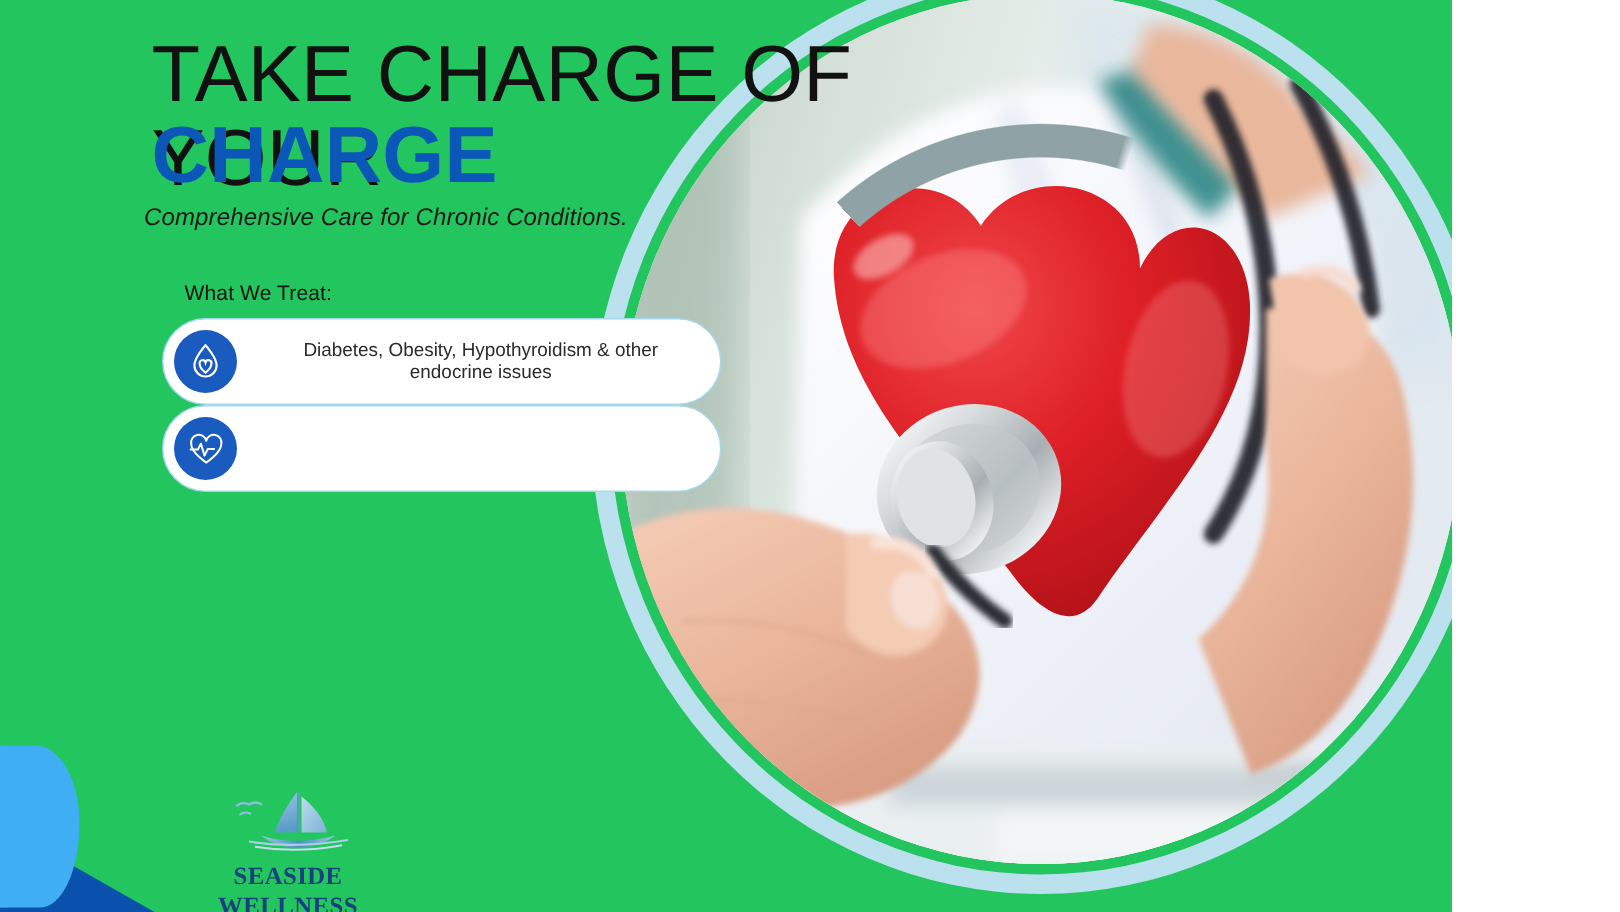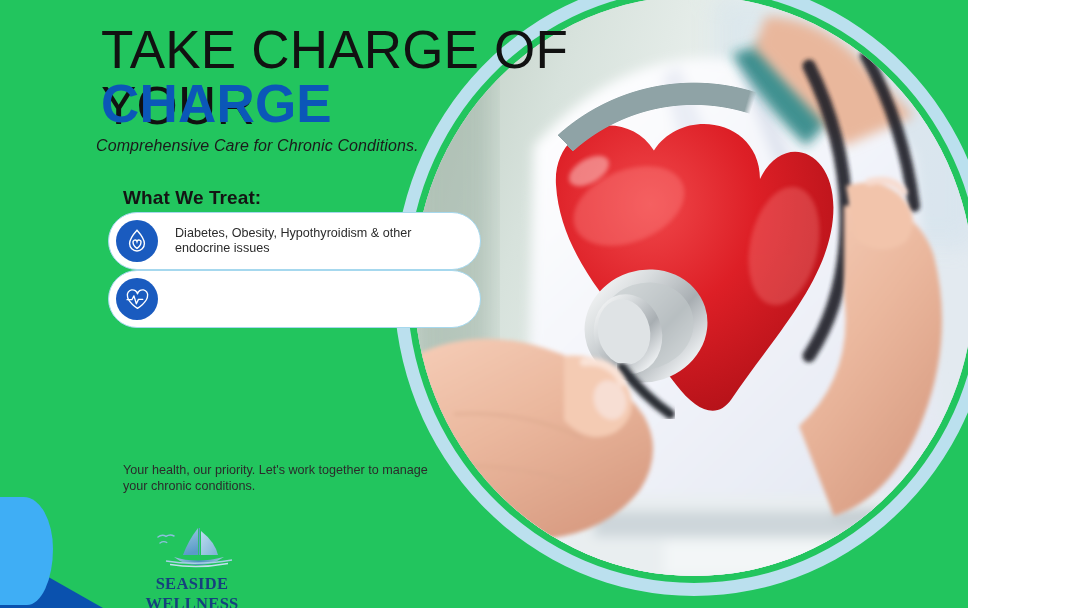--- a/index.html
+++ b/index.html
@@ -75,28 +75,28 @@
     position:absolute; left:101px; top:76px;
     font-size:53px; line-height:56px; font-weight:700;
     letter-spacing:0.2px; color:#0B57B8;
   }
   .subtitle {
     position:absolute; left:96px; top:137px;
     font-size:16px; font-style:italic; color:#1b1b1b; letter-spacing:0.1px;
   }
   .section-label {
     position:absolute; left:123px; top:187px;
-    font-size:19px; font-weight:700; color:#141414; letter-spacing:0.1px;
+    font-size:14px; font-weight:400; color:#141414; letter-spacing:0.1px;
   }
 
   .pill-list { position:absolute; left:108px; top:212px; width:373px; }
   .pill {
     position:relative; width:373px; height:58px; margin-bottom:0;
     border:1.4px solid #A6D8EE; border-radius:29px; background:#ffffff;
-    display:flex; align-items:center;
+    display:flex; align-items:center;text-align:center;
   }
   .pill-icon {
     flex:0 0 auto; width:42px; height:42px; margin-left:7px;
     border-radius:50%; background:#1A5BBF;
     display:flex; align-items:center; justify-content:center;
   }
   .pill-icon svg { display:block; }
   .pill-text {
     margin-left:17px; margin-right:14px;
     font-size:12.6px; line-height:15px; color:#2b2b2b;
@@ -264,21 +264,20 @@
           <svg width="27" height="27" viewBox="0 0 28 28" fill="none" stroke="#ffffff" stroke-width="1.4" stroke-linecap="round" stroke-linejoin="round">
             <path d="M14 23.2 C14 23.2 3.6 16.5 3.6 10.4 A5.1 5.1 0 0 1 14 8.2 A5.1 5.1 0 0 1 24.4 10.4 C24.4 16.5 14 23.2 14 23.2 Z"></path>
             <path d="M3.2 14.2 H8.2 L10.3 10.2 L12.8 18.4 L15 13.9 H19.4"></path>
           </svg>
         </span>
       </div>
 
 
     </div>
 
-    <div class="footer-note">Your health, our priority. Let's work together to manage your chronic conditions.</div>
   </div>
 
   <div class="logo">
     <svg class="logo-mark" width="112" height="48" viewBox="0 0 112 48" aria-hidden="true">
       <defs>
         <linearGradient id="sailA" x1="0" y1="0" x2="0.2" y2="1">
           <stop offset="0%" stop-color="#9cc8e2"></stop>
           <stop offset="100%" stop-color="#5a9bc8"></stop>
         </linearGradient>
         <linearGradient id="sailB" x1="0" y1="0" x2="1" y2="1">

